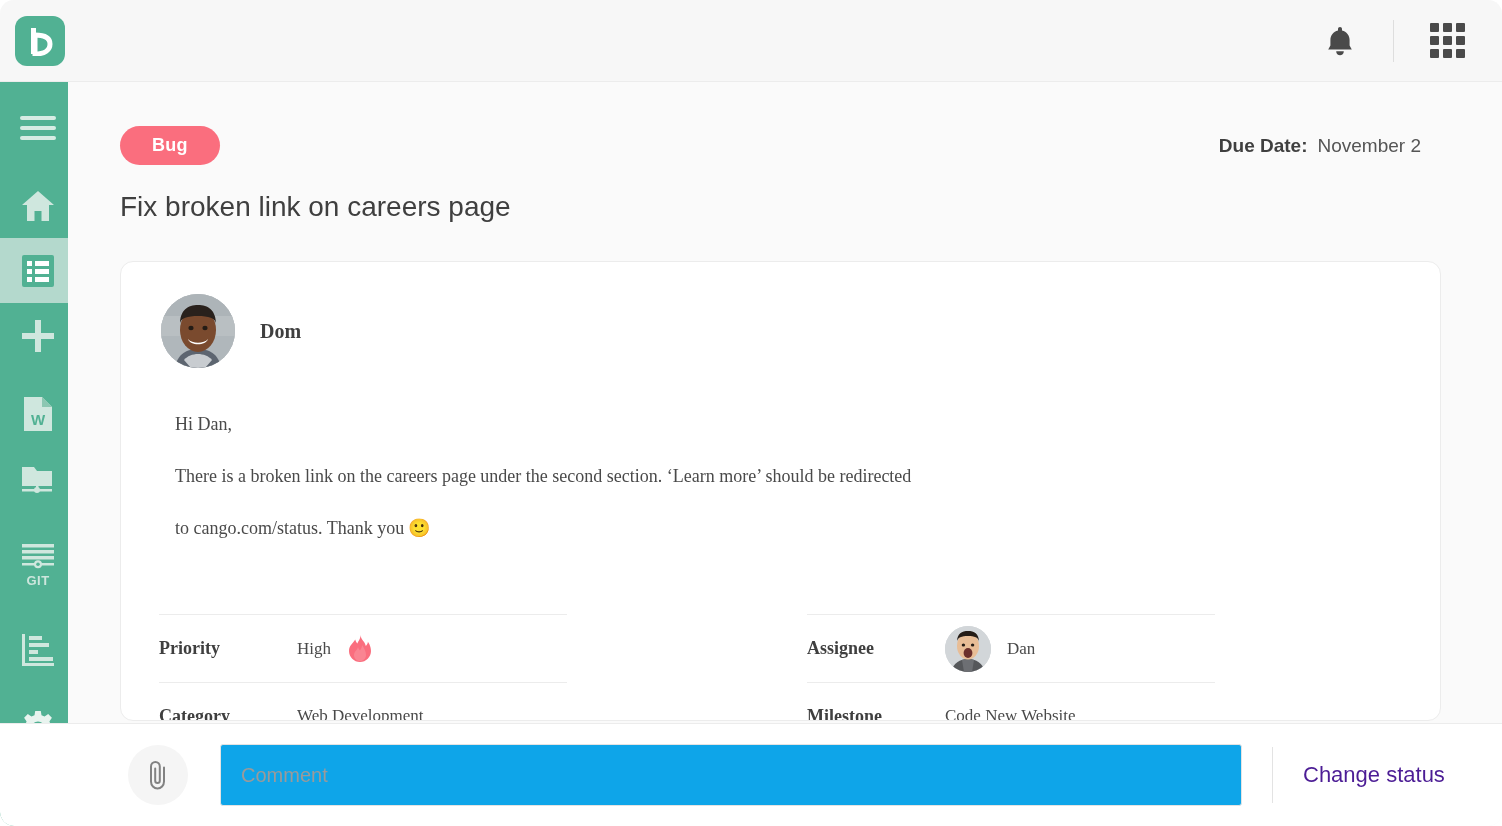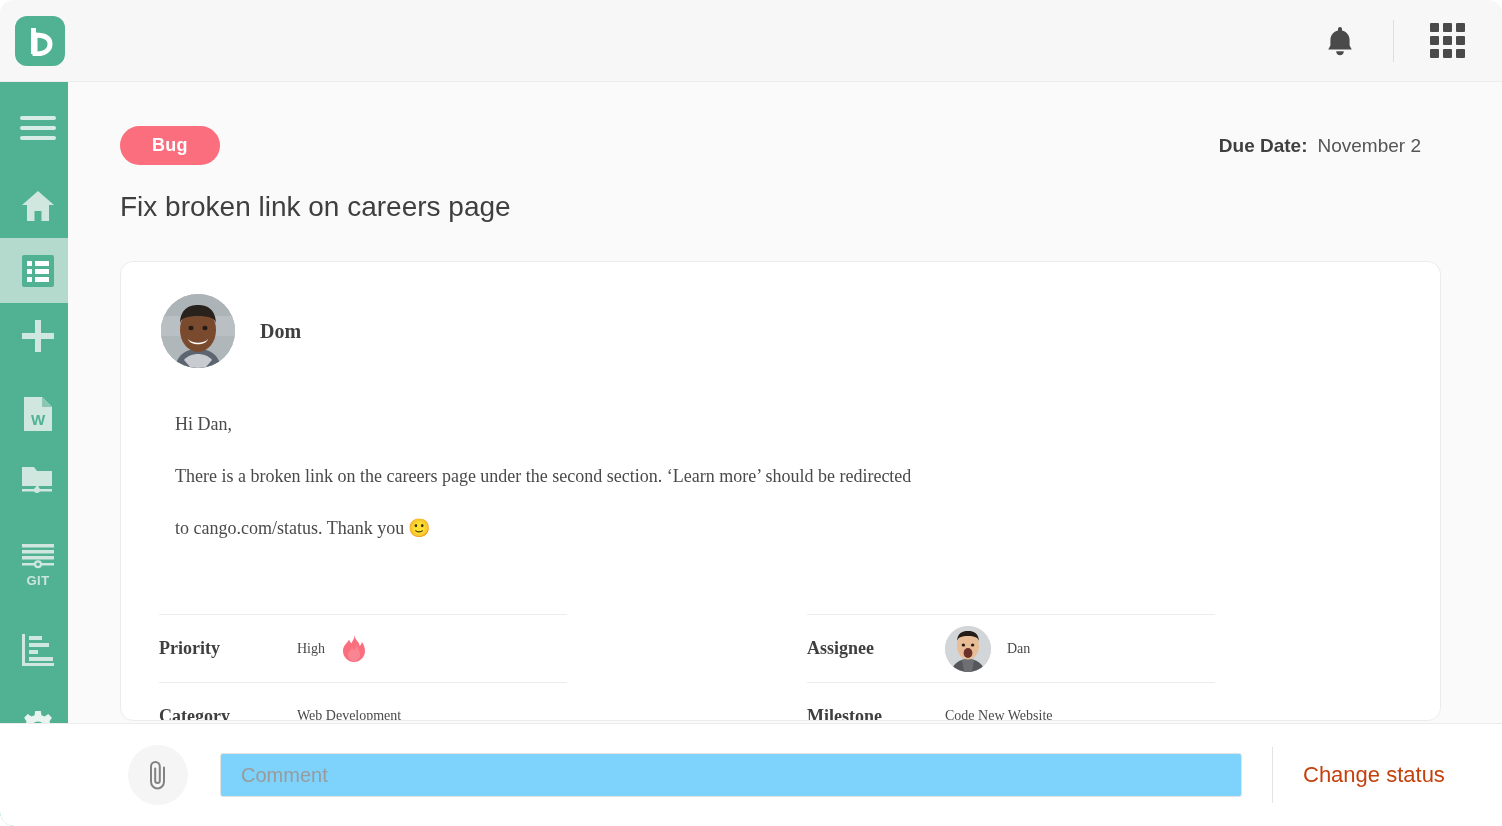--- a/index.html
+++ b/index.html
@@ -170,21 +170,21 @@
     display: flex; align-items: center;
     height: 68px;
     border-top: 1px solid #ececec;
   }
   .field-row:last-child { border-bottom: 1px solid #ececec; }
   .field-label {
     font-size: 18px; font-weight: bold; color: #3f3f3f;
     width: 138px; flex: 0 0 auto;
   }
   .field-value {
-    font-size: 14px; color: #4a4a4a;
+    font-size: 17px; color: #4a4a4a;
     display: flex; align-items: center;
   }
   .flame { margin-left: 18px; display: block; }
   .mini-avatar {
     width: 46px; height: 46px;
     border-radius: 50%;
     overflow: hidden;
     background: #cfd3d6;
     margin-right: 16px;
     flex: 0 0 auto;
@@ -204,40 +204,40 @@
   .clip-btn {
     width: 60px; height: 60px;
     margin-left: 128px;
     border-radius: 50%;
     background: #f5f5f5;
     display: flex; align-items: center; justify-content: center;
     flex: 0 0 auto;
   }
   .comment-input {
     margin-left: 32px;
-    width: 1022px; height: 44px;
+    width: 1022px; height: 62px;
     border: 1px solid #e3e3e3;
     border-radius: 3px;
-    background: #7dd3fc;
+    background: #0ea5e9;
     font-family: "Liberation Sans", sans-serif;
     font-size: 20px;
     color: #4a4a4a;
     padding: 0 20px;
     outline: none;
   }
   .comment-input::placeholder { color: #9a9a9a; }
   .bottom-divider {
     width: 1px; height: 56px;
     background: #e3e3e3;
     margin-left: 30px;
   }
   .change-status {
     margin-left: 30px;
     font-size: 22px;
-    color: #c2410c;
+    color: #4c1d95;
   }
 </style>
 </head>
 <body>
 
 <div class="app">
 
   <div class="topbar">
     <div class="logo">
       <svg width="26" height="30" viewBox="0 0 26 30">

